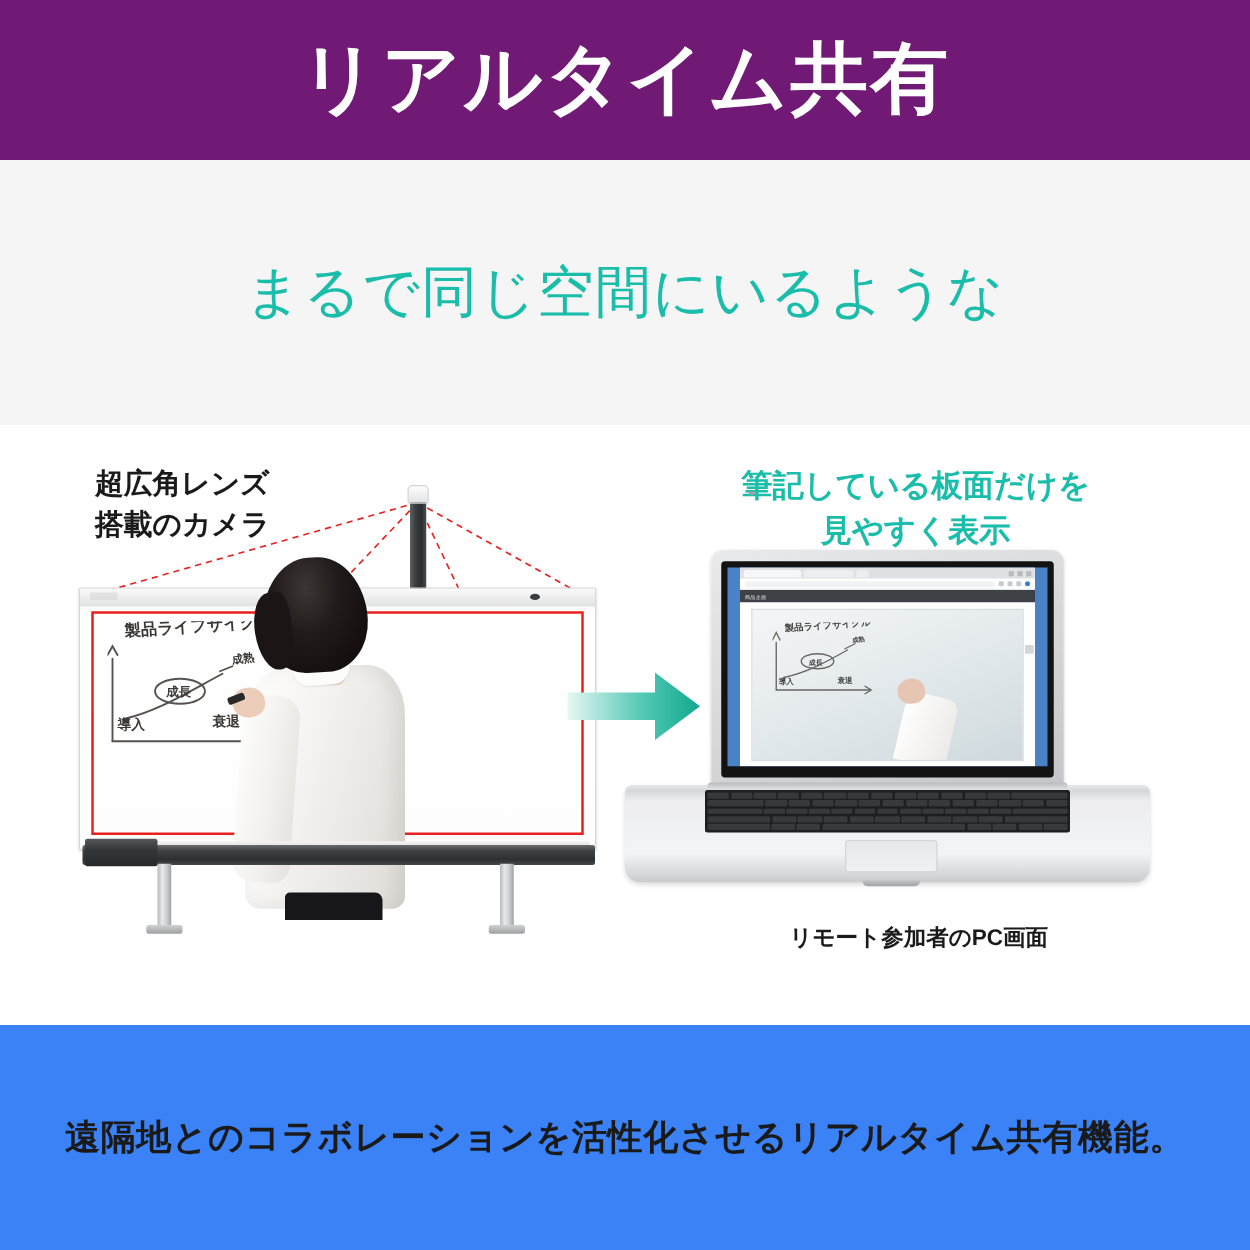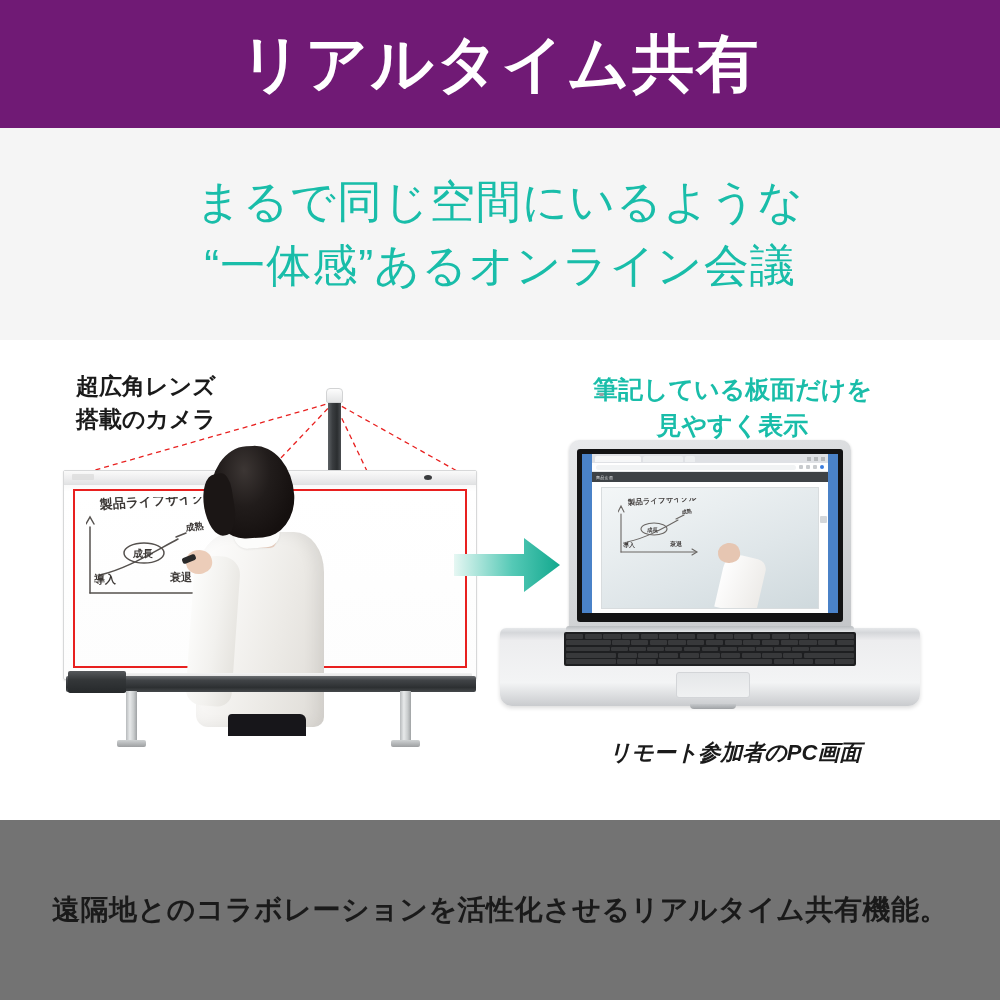--- a/index.html
+++ b/index.html
@@ -55,21 +55,21 @@
   }
   
   .label-right{
     position:absolute; left:560px; top:32px; width:345px;
     color:#19bda9; font-size:25px; font-weight:bold; line-height:1.42;
     text-align:center; white-space:pre-line;
   }
   
   .label-caption{
     position:absolute; left:555px; top:398px; width:360px;
-    color:#1a1a1a; font-size:22px; font-weight:bold; text-align:center;font-style:italic;
+    color:#1a1a1a; font-size:18px; font-weight:bold; text-align:center;
   }
 
   
   .wb-scene{ position:absolute; left:60px; top:48px; width:420px; height:350px; }
 
   
   .cam-post{
     position:absolute; left:268px; top:4px; width:13px; height:86px;
     background:linear-gradient(90deg,#5d6164 0%,#3a3d40 35%,#2b2e30 70%,#4a4d50 100%);
     border-radius:2px;
@@ -295,38 +295,37 @@
     background:linear-gradient(180deg,#c5c8cb,#9fa2a5); border-radius:0 0 4px 4px;
   }
   .hinge{
     position:absolute; left:66px; top:186px; width:288px; height:6px;
     background:linear-gradient(180deg,#b9bcbf,#e2e4e6); border-radius:3px;
   }
 
   
   .footer{
     position:absolute; left:0; top:820px; width:1000px; height:180px;
-    background:#737373;
+    background:#3b82f6;
     display:flex; flex-direction:column; align-items:center; justify-content:center;
   }
   .footer-line{
     color:#1a1a1a; font-size:28px; font-weight:bold; line-height:1.6;
     letter-spacing:.5px; white-space:nowrap;
   }
 </style>
 </head>
 <body>
 
 <div class="banner">
   <div class="banner-title">リアルタイム共有</div>
 </div>
 
 <div class="subhead">
   <div class="subhead-line">まるで同じ空間にいるような</div>
-  <div class="subhead-line">“一体感”あるオンライン会議</div>
 </div>
 
 <div class="illus">
 
   <div class="label-left">超広角レンズ
 搭載のカメラ</div>
   <div class="label-right">筆記している板面だけを
 見やすく表示</div>
   <div class="label-caption">リモート参加者のPC画面</div>
 

